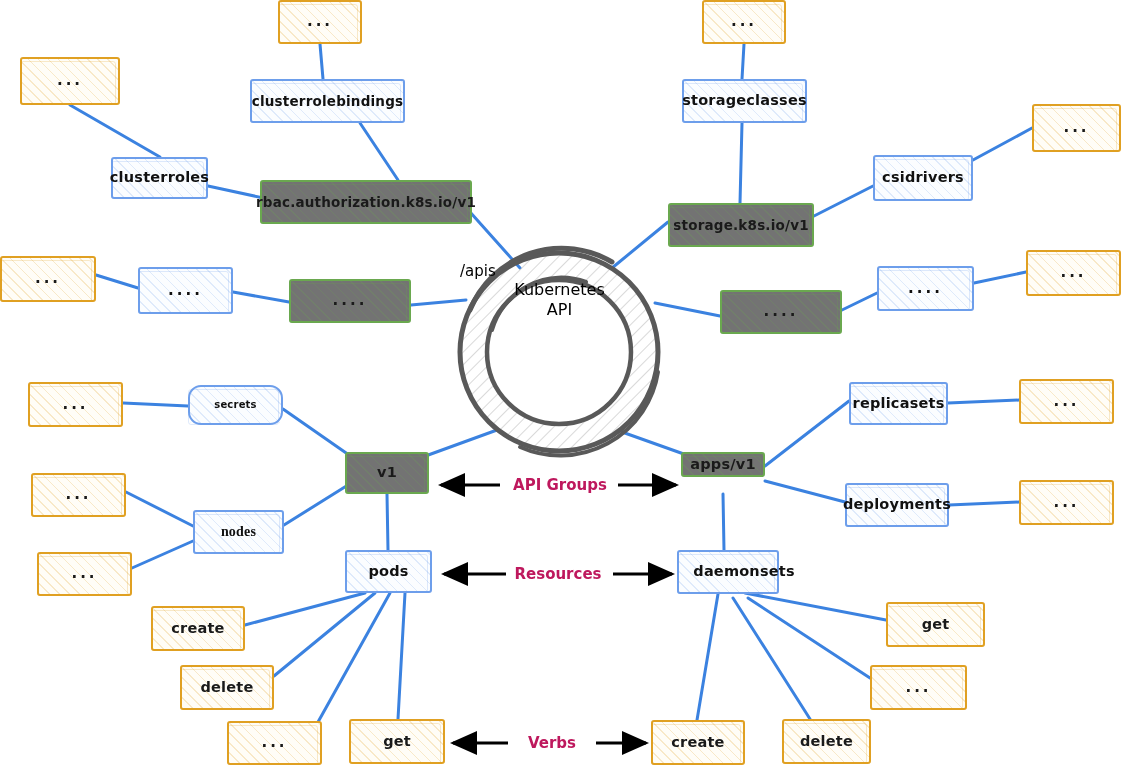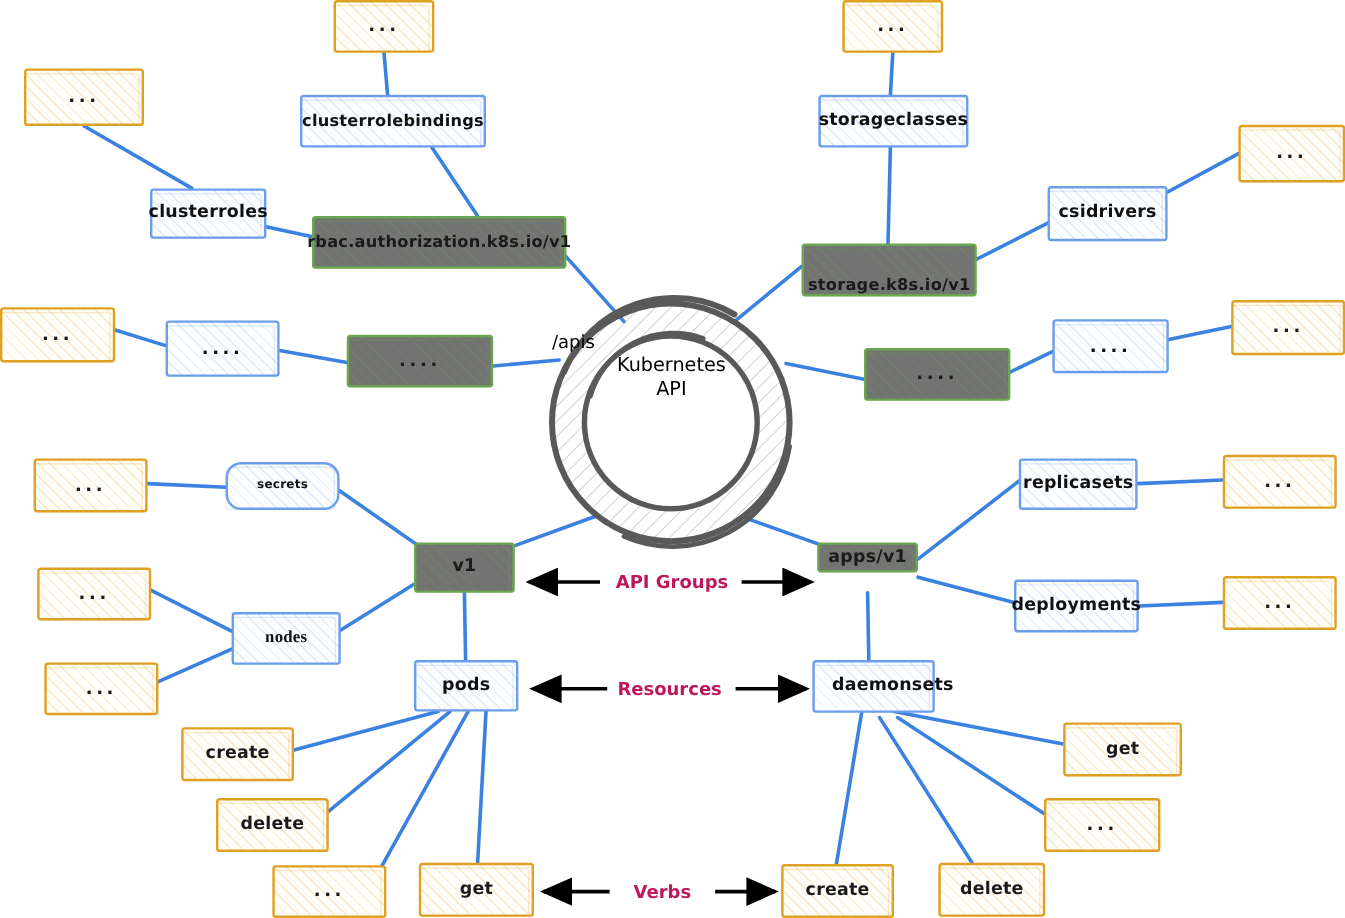--- a/index.html
+++ b/index.html
@@ -109,21 +109,21 @@
     </defs>
     <circle cx="559" cy="352" r="99" fill="url(#hatch)"></circle>
     <circle cx="559" cy="352" r="72" fill="#ffffff"></circle>
     <circle cx="559" cy="352" r="99" fill="none" stroke="#595959" stroke-width="5"></circle>
     <path d="M 470 310 A 99 99 0 0 1 612 262" fill="none" stroke="#595959" stroke-width="5" stroke-linecap="round"></path>
     <path d="M 658 372 A 99 99 0 0 1 520 447" fill="none" stroke="#595959" stroke-width="4" stroke-linecap="round"></path>
     <circle cx="559" cy="352" r="72" fill="none" stroke="#595959" stroke-width="4.5"></circle>
     <path d="M 492 330 A 72 72 0 0 1 586 282" fill="none" stroke="#595959" stroke-width="4" stroke-linecap="round"></path>
   </svg>
 
-  <div id="hub-text" style="position:absolute;left:460px;top:276px;width:199px;height:180px;z-index:5;pointer-events:none;">
+  <div id="hub-text" style="position:absolute;left:460px;top:262px;width:199px;height:180px;z-index:5;pointer-events:none;">
     <div class="hubtext" id="apis-label">/apis</div>
     <div class="hubtext" id="k8s-label">
       <div>Kubernetes</div>
       <div>API</div>
     </div>
   </div>
 
   <svg class="layer" id="arrows" viewBox="0 0 1121 765">
     <defs>
       <marker id="ah" markerWidth="9" markerHeight="8" refX="8" refY="4" orient="auto">
@@ -147,39 +147,39 @@
   <div id="nodes">
       <div class="node orange" style="left: 278px; top: 0px; width: 84px; height: 44px; font-size: 14px;">
         <span style="letter-spacing: 3px; font-size: 15px;">...</span>
       </div>
       <div class="node orange" style="left: 20px; top: 57px; width: 100px; height: 48px; font-size: 14px;">
         <span style="letter-spacing: 3px; font-size: 15px;">...</span>
       </div>
       <div class="node blue" style="left: 250px; top: 79px; width: 155px; height: 44px; font-size: 13.5px;">
         <span>clusterrolebindings</span>
       </div>
-      <div class="node blue" style="left: 111px; top: 157px; width: 97px; height: 42px; font-size: 14.5px; margin-left: 14px;">
+      <div class="node blue" style="left: 111px; top: 157px; width: 97px; height: 42px; font-size: 14.5px;">
         <span>clusterroles</span>
       </div>
       <div class="node green" style="left: 260px; top: 180px; width: 212px; height: 44px; font-size: 13.5px;">
         <span>rbac.authorization.k8s.io/v1</span>
       </div>
       <div class="node orange" style="left: 702px; top: 0px; width: 84px; height: 44px; font-size: 14px;">
         <span style="letter-spacing: 3px; font-size: 15px;">...</span>
       </div>
       <div class="node blue" style="left: 682px; top: 79px; width: 125px; height: 44px; font-size: 14.5px;">
         <span>storageclasses</span>
       </div>
       <div class="node orange" style="left: 1032px; top: 104px; width: 89px; height: 48px; font-size: 14px;">
         <span style="letter-spacing: 3px; font-size: 15px;">...</span>
       </div>
       <div class="node blue" style="left: 873px; top: 155px; width: 100px; height: 46px; font-size: 14.5px;">
         <span>csidrivers</span>
       </div>
-      <div class="node green" style="left: 668px; top: 203px; width: 146px; height: 44px; font-size: 13.5px; align-items: flex-end;">
+      <div class="node green" style="left: 668px; top: 203px; width: 146px; height: 44px; font-size: 13.5px;">
         <span>storage.k8s.io/v1</span>
       </div>
       <div class="node orange" style="left: 0px; top: 256px; width: 96px; height: 46px; font-size: 14px;">
         <span style="letter-spacing: 3px; font-size: 15px;">...</span>
       </div>
       <div class="node blue" style="left: 138px; top: 267px; width: 95px; height: 47px; font-size: 14px;">
         <span style="letter-spacing: 3px; font-size: 15px;">....</span>
       </div>
       <div class="node green" style="left: 289px; top: 279px; width: 122px; height: 44px; font-size: 14px;">
         <span style="letter-spacing: 3px; font-size: 15px;">....</span>

